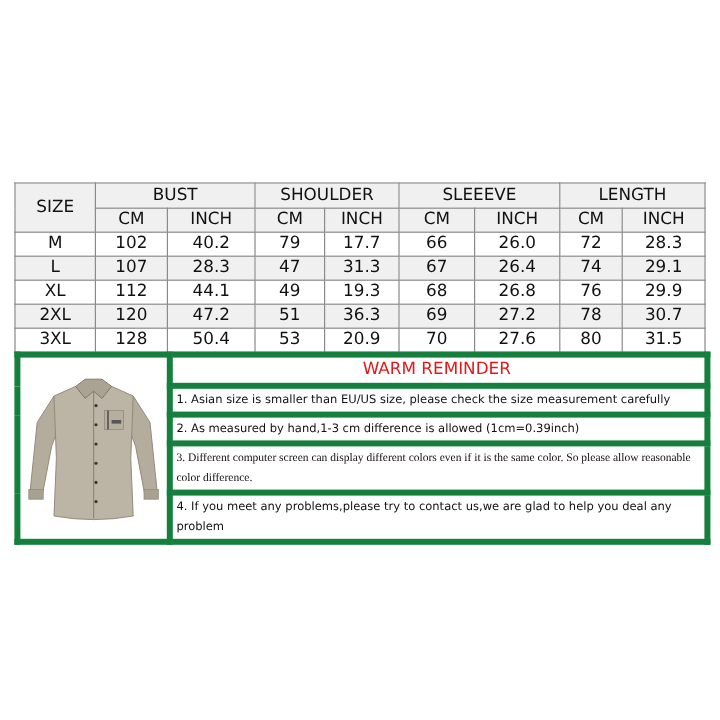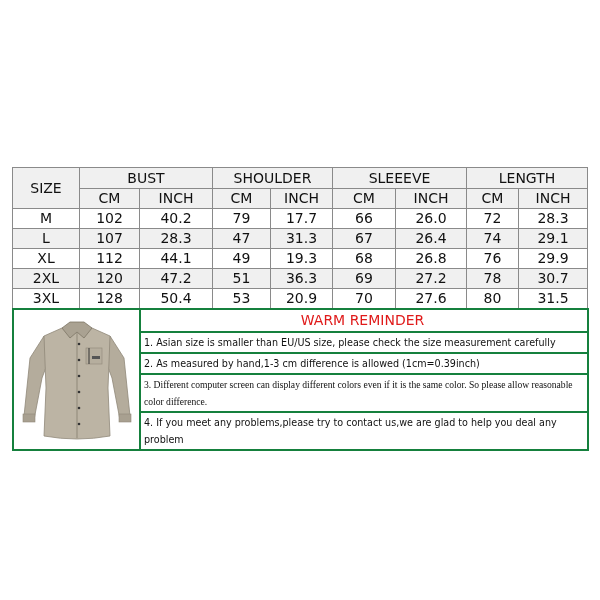--- a/index.html
+++ b/index.html
@@ -1,26 +1,26 @@
 <!DOCTYPE html>
 <html><head>
 <meta charset="utf-8">
 <style>
   html, body { margin:0; padding:0; background:#ffffff; }
   body { width:600px; height:600px; position:relative; overflow:hidden;
          font-family:"DejaVu Sans", "Liberation Sans", sans-serif; color:#111; }
-  .wrap { position:absolute; left:12px; top:167px; width:575px; }
+  .wrap { position:absolute; left:12px; top:152px; width:575px; }
   table.size { border-collapse:collapse; width:575px; table-layout:fixed; }
   table.size td { border:1px solid #8a8a8a; text-align:center; padding:0;
                   font-size:14px; height:19px; line-height:19px; white-space:nowrap; overflow:hidden; }
   table.size tr.h1 td { height:20px; }
   .gray { background:#f0f0f0; }
   .white { background:#ffffff; }
   table.rem { border-collapse:collapse; width:575px; table-layout:fixed; margin-top:-1px; }
-  table.rem td { border:2px solid #15803d; padding:0 3px; font-size:9.6px; line-height:17px; vertical-align:middle; }
+  table.rem td { border:5px solid #15803d; padding:0 3px; font-size:9.6px; line-height:17px; vertical-align:middle; }
   .title { color:#e01a1a; font-size:14px !important; text-align:center; height:21px; padding-left:0 !important; }
   .r1, .r2 { height:19px;margin-top:32px; }
   .r3 { height:36px; }
   .r4 { height:36px; }
   .img-cell { padding:0 !important; text-align:center; vertical-align:middle; background:#fff; }
   .shirt { display:block; margin:0 auto; }
 </style>
 </head>
 <body>
 

